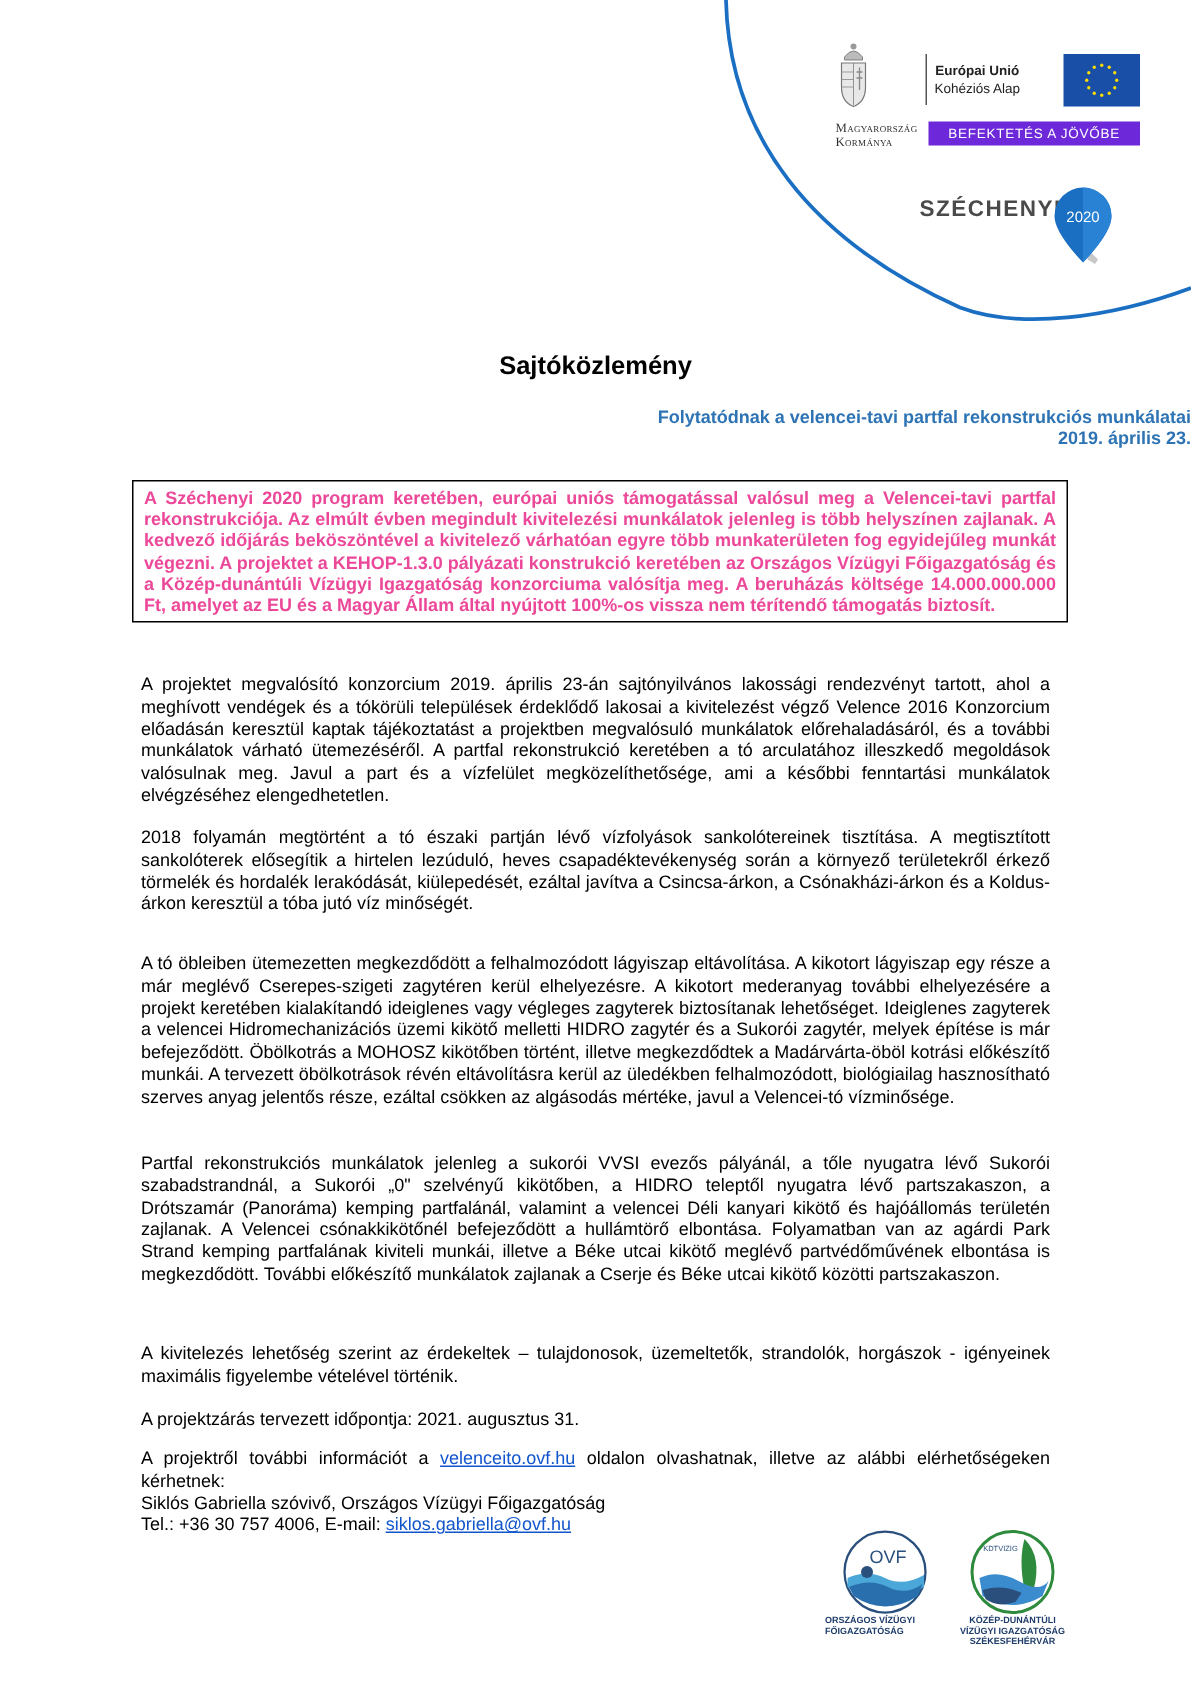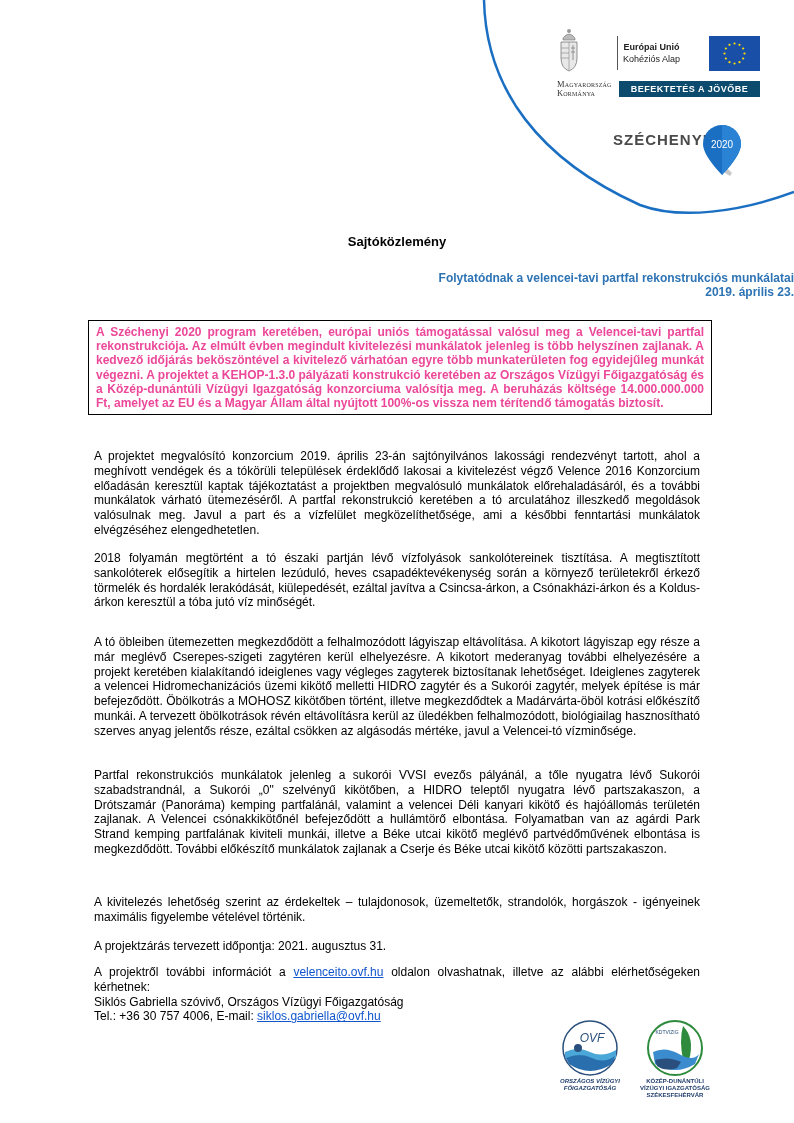--- a/index.html
+++ b/index.html
@@ -7,41 +7,41 @@
          font-family: "Liberation Sans", sans-serif; color: #000; }
   .arc { position: absolute; left: 0; top: 0; width: 794px; height: 260px; }
   .gov-logo { position: absolute; left: 557px; top: 26px; width: 80px; height: 76px; text-align: left; }
   .crest { width: 24px; height: 48px; margin: 0 auto; }
   .gov-name { font-family: "Liberation Serif", serif; font-size: 8.5px; color: #333; line-height: 9px; letter-spacing: 0.2px; margin-top: 2px; }
   .eu-divider { position: absolute; left: 617px; top: 36px; width: 1px; height: 34px; background: #555; }
   .eu-text { position: absolute; left: 623px; top: 41px; font-size: 9px; line-height: 12px; color: #222; }
   .eu-text .l1 { font-weight: bold; text-align: center; }
   .eu-flag { position: absolute; left: 709px; top: 36px; width: 51px; height: 35px; background: #1a4fa8; }
   .eu-flag svg { width: 51px; height: 35px; }
-  .befek { position: absolute; left: 619px; top: 81px; width: 141px; height: 16px; background: #0c4a6e;
-           color: #fff; font-size: 9px; font-weight: bold; letter-spacing: 0.5px; line-height: 16px; text-align: center; }
+  .befek { position: absolute; left: 619px; top: 81px; width: 141px; height: 16px; background: #6d28d9;
+           color: #fff; font-size: 9px; font-weight: normal; letter-spacing: 0.5px; line-height: 16px; text-align: center; }
   .szech { position: absolute; left: 613px; top: 131px; font-size: 15px; font-weight: bold; color: #4a4a4a; letter-spacing: 1px; }
   .pin { position: absolute; left: 700px; top: 123px; width: 44px; height: 55px; }
 
-  .title { position: absolute; left: 0; width: 794px; top: 234px; text-align: center; font-size: 13px; font-weight: bold; }
+  .title { position: absolute; left: 0; width: 794px; top: 234px; text-align: center; font-size: 17px; font-weight: bold; }
   .subtitle { position: absolute; left: 0; width: 794px; top: 271px; text-align: right; font-size: 12px; font-weight: bold;
               color: #2e74b5; line-height: 14px; }
   .summary { position: absolute; left: 88px; top: 320px; width: 608px; border: 1.3px solid #000;
              padding: 4px 7px 4px 7px; font-size: 12px; font-weight: bold; color: #ec4899; line-height: 14.2px; text-align: justify; }
   .body-text { position: absolute; left: 94px; width: 606px; font-size: 12px; line-height: 14.8px; text-align: justify; color: #000; }
   .p1 { top: 449px; }
   .p2 { top: 551px; }
   .p3 { top: 635px; }
   .p4 { top: 768px; }
   .p5 { top: 895px; }
   .p6 { top: 939px; }
   .p7 { top: 965px; }
   .contact-line { display: block; text-align: left; }
   a.link { color: #1155cc; text-decoration: underline; }
-  .ovf-logo { position: absolute; left: 550px; top: 1018px; width: 80px; height: 80px; text-align: center; font-style: italic; }
+  .ovf-logo { position: absolute; left: 550px; top: 1018px; width: 80px; height: 80px; text-align: left; }
   .kdv-logo { position: absolute; left: 630px; top: 1018px; width: 90px; height: 92px; text-align: center; }
   .logo-cap { font-size: 6px; font-weight: bold; color: #1f3d6b; line-height: 7px; }
 </style>
 </head>
 <body>
 
 <svg class="arc" viewBox="0 0 794 260">
   <path d="M484 0 C 486 90, 540 160, 640 205 C 680 220, 740 212, 794 192" fill="none" stroke="#1b6fc2" stroke-width="2.5"></path>
 </svg>
 

